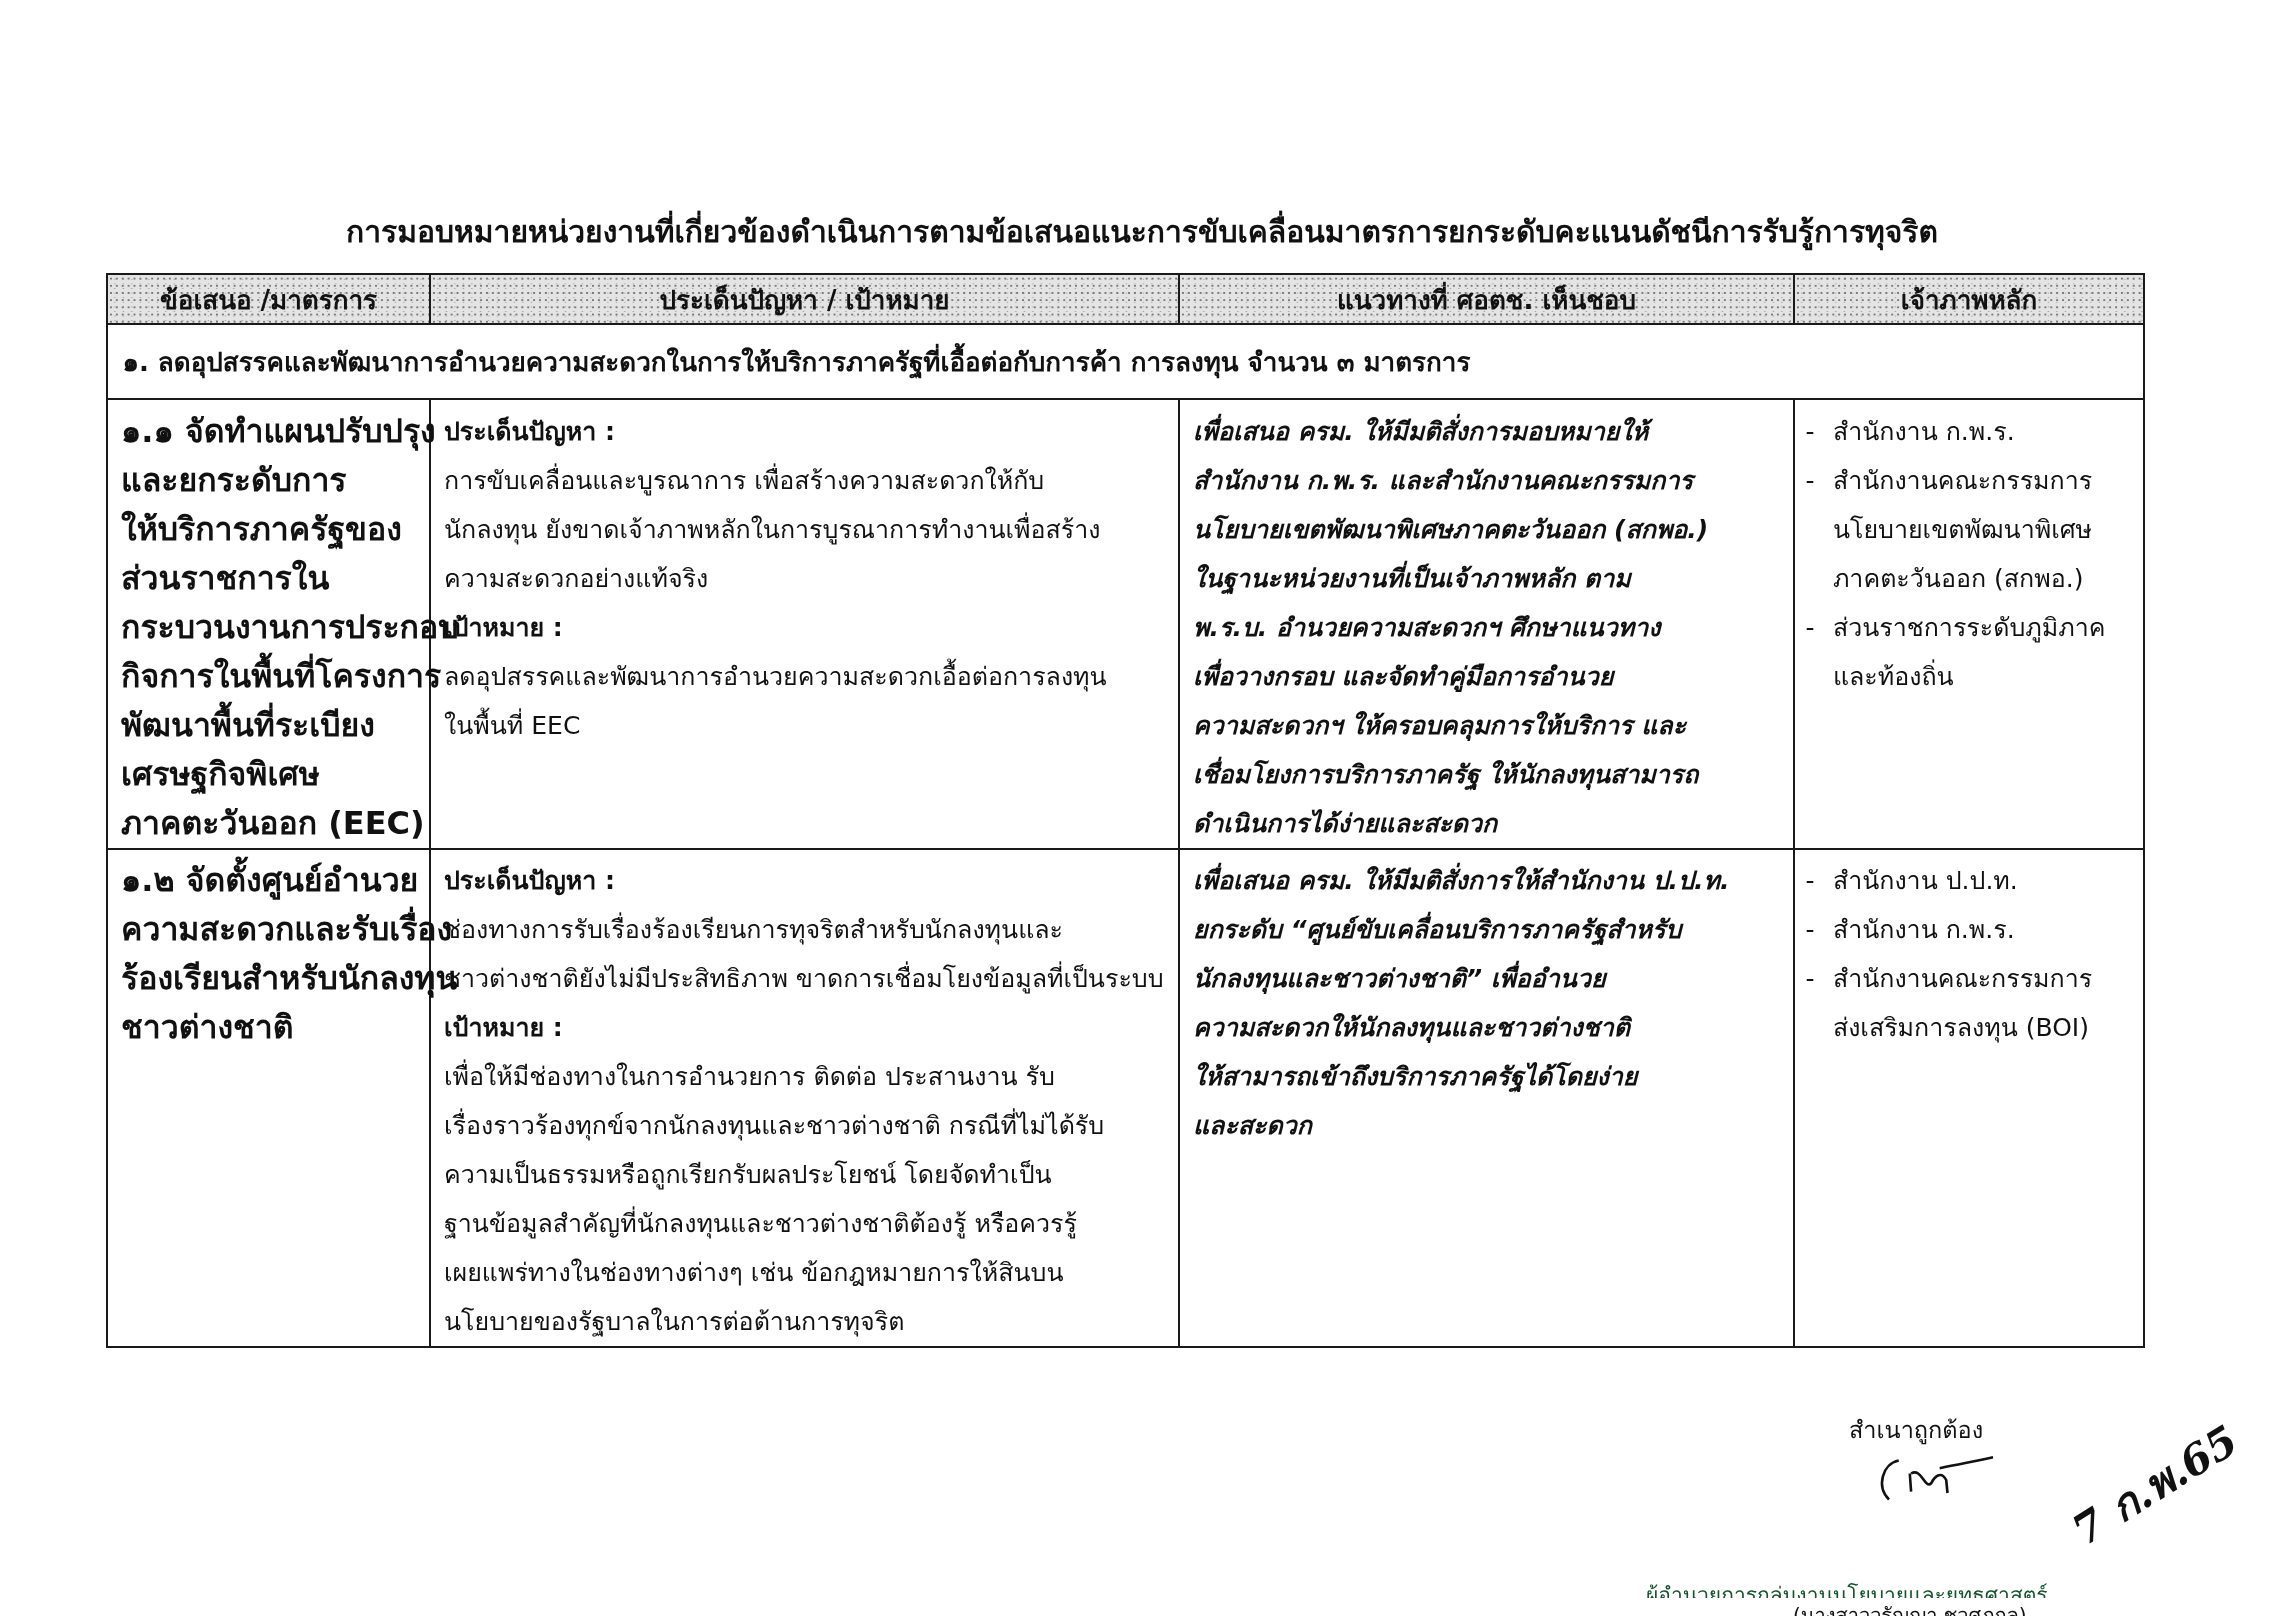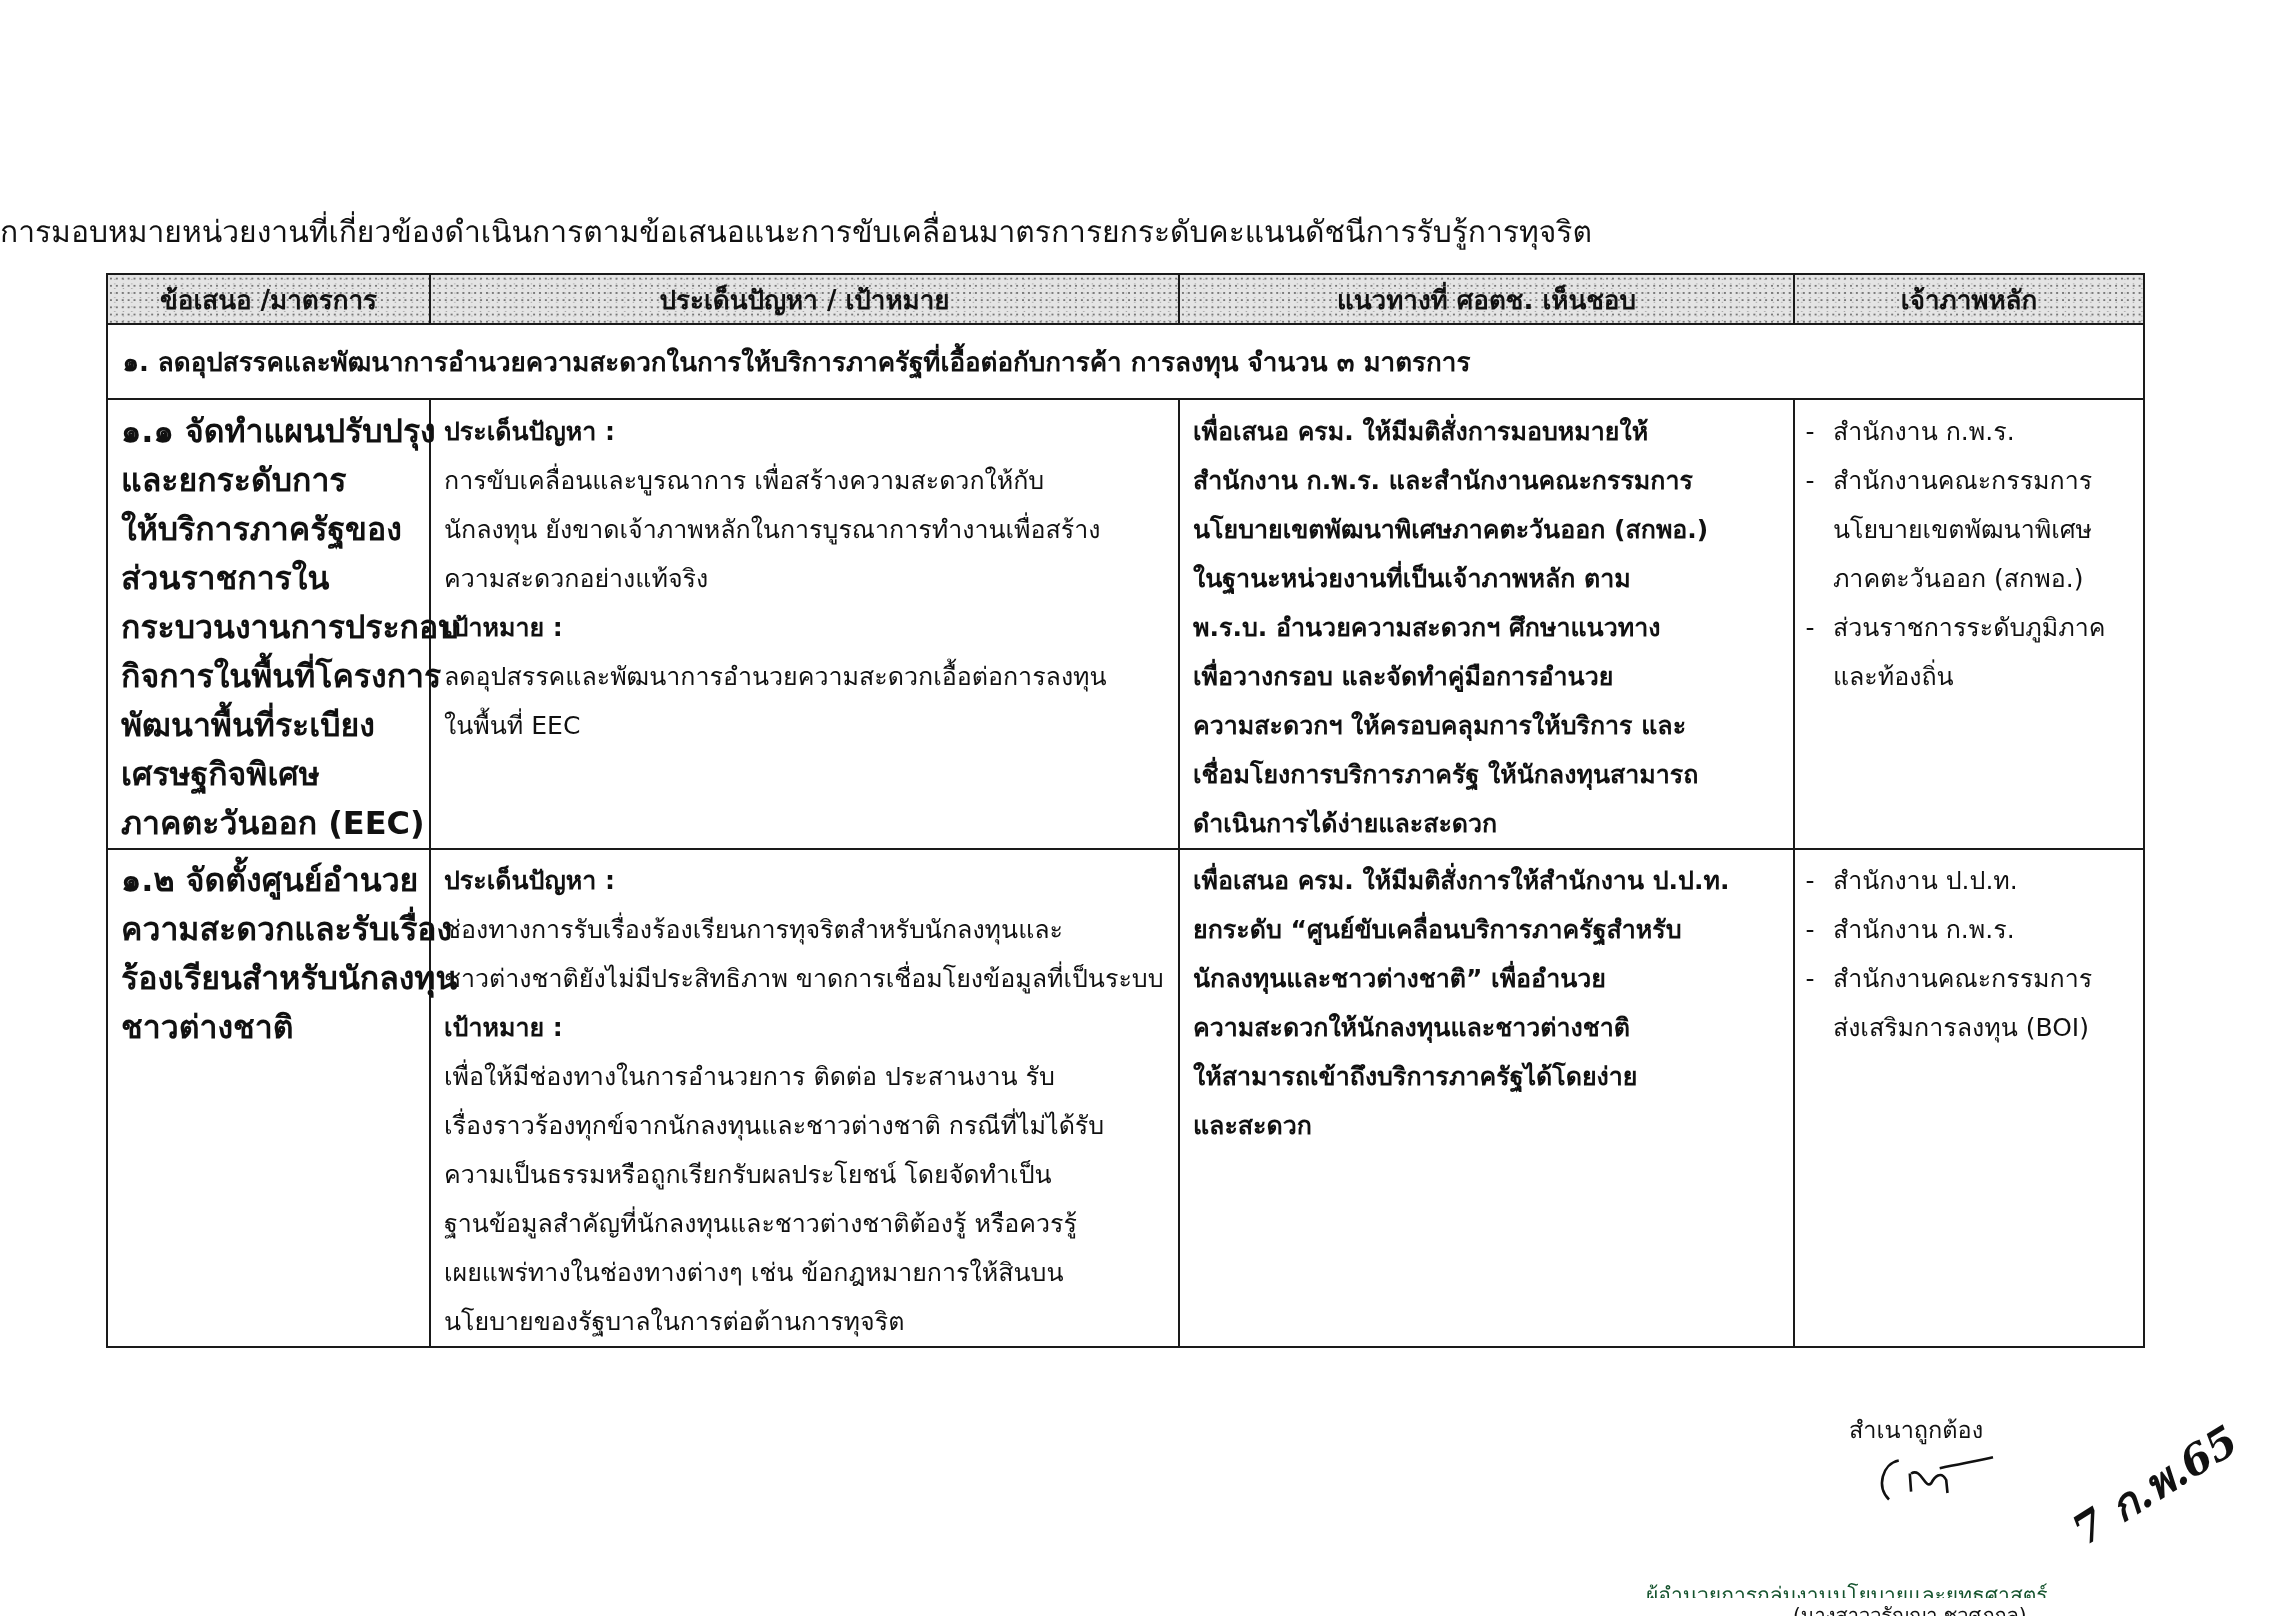--- a/index.html
+++ b/index.html
@@ -3,21 +3,21 @@
 <meta charset="utf-8">
 <style>
   html, body { margin: 0; padding: 0; background: #ffffff; }
   body {
     width: 2284px; height: 1617px; position: relative; overflow: hidden;
     font-family: "DejaVu Sans", "Liberation Sans", sans-serif;
     color: #111111;
   }
   .doc-title {
     position: absolute; left: 0; top: 208px; width: 2284px;
-    font-size: 30px; font-weight: normal; letter-spacing: 0px;
+    text-align: center; font-size: 30px; font-weight: bold; letter-spacing: 0px;
     white-space: nowrap;
   }
   .tbl {
     position: absolute; left: 106px; top: 273px; width: 2036px;
     border-collapse: collapse; table-layout: fixed;
   }
   .tbl td, .tbl th {
     border: 2px solid #1a1a1a; vertical-align: top; padding: 0;
   }
   .tbl th {
@@ -36,21 +36,21 @@
   }
   .measure {
     font-size: 32px; font-weight: bold; line-height: 49px;
     padding: 6.5px 9.1px 0 13px !important;
   }
   .measure div { white-space: nowrap; }
   .issue { font-size: 25px; line-height: 49px; padding: 6.5px 6.5px 0 13px !important; }
   .issue .lbl { font-weight: bold; }
   .issue .txt { white-space: nowrap; }
   .approach { font-size: 25px; line-height: 49px; padding: 6.5px 6.5px 0 13px !important; font-weight: bold; }
-  .approach div { white-space: nowrap; }
+  .approach div { white-space: nowrap; font-style: italic; }
   .owner { font-size: 25px; line-height: 49px; padding: 6.5px 6.5px 0 10.5px !important; }
   .owner .item { display: flex; }
   .owner .dash { width: 27.4px; flex: none; }
   .owner .item-lines div { white-space: nowrap; }
   .row1 td { height: 439px; }
   .row2 td { height: 490px; margin-left: 16px; }
   .certified { position: absolute; left: 1849px; top: 1411px; font-size: 23.5px; white-space: nowrap; }
   .signature {
     position: absolute; left: 1869px; top: 1454px; width: 131px; height: 52px;
   }

